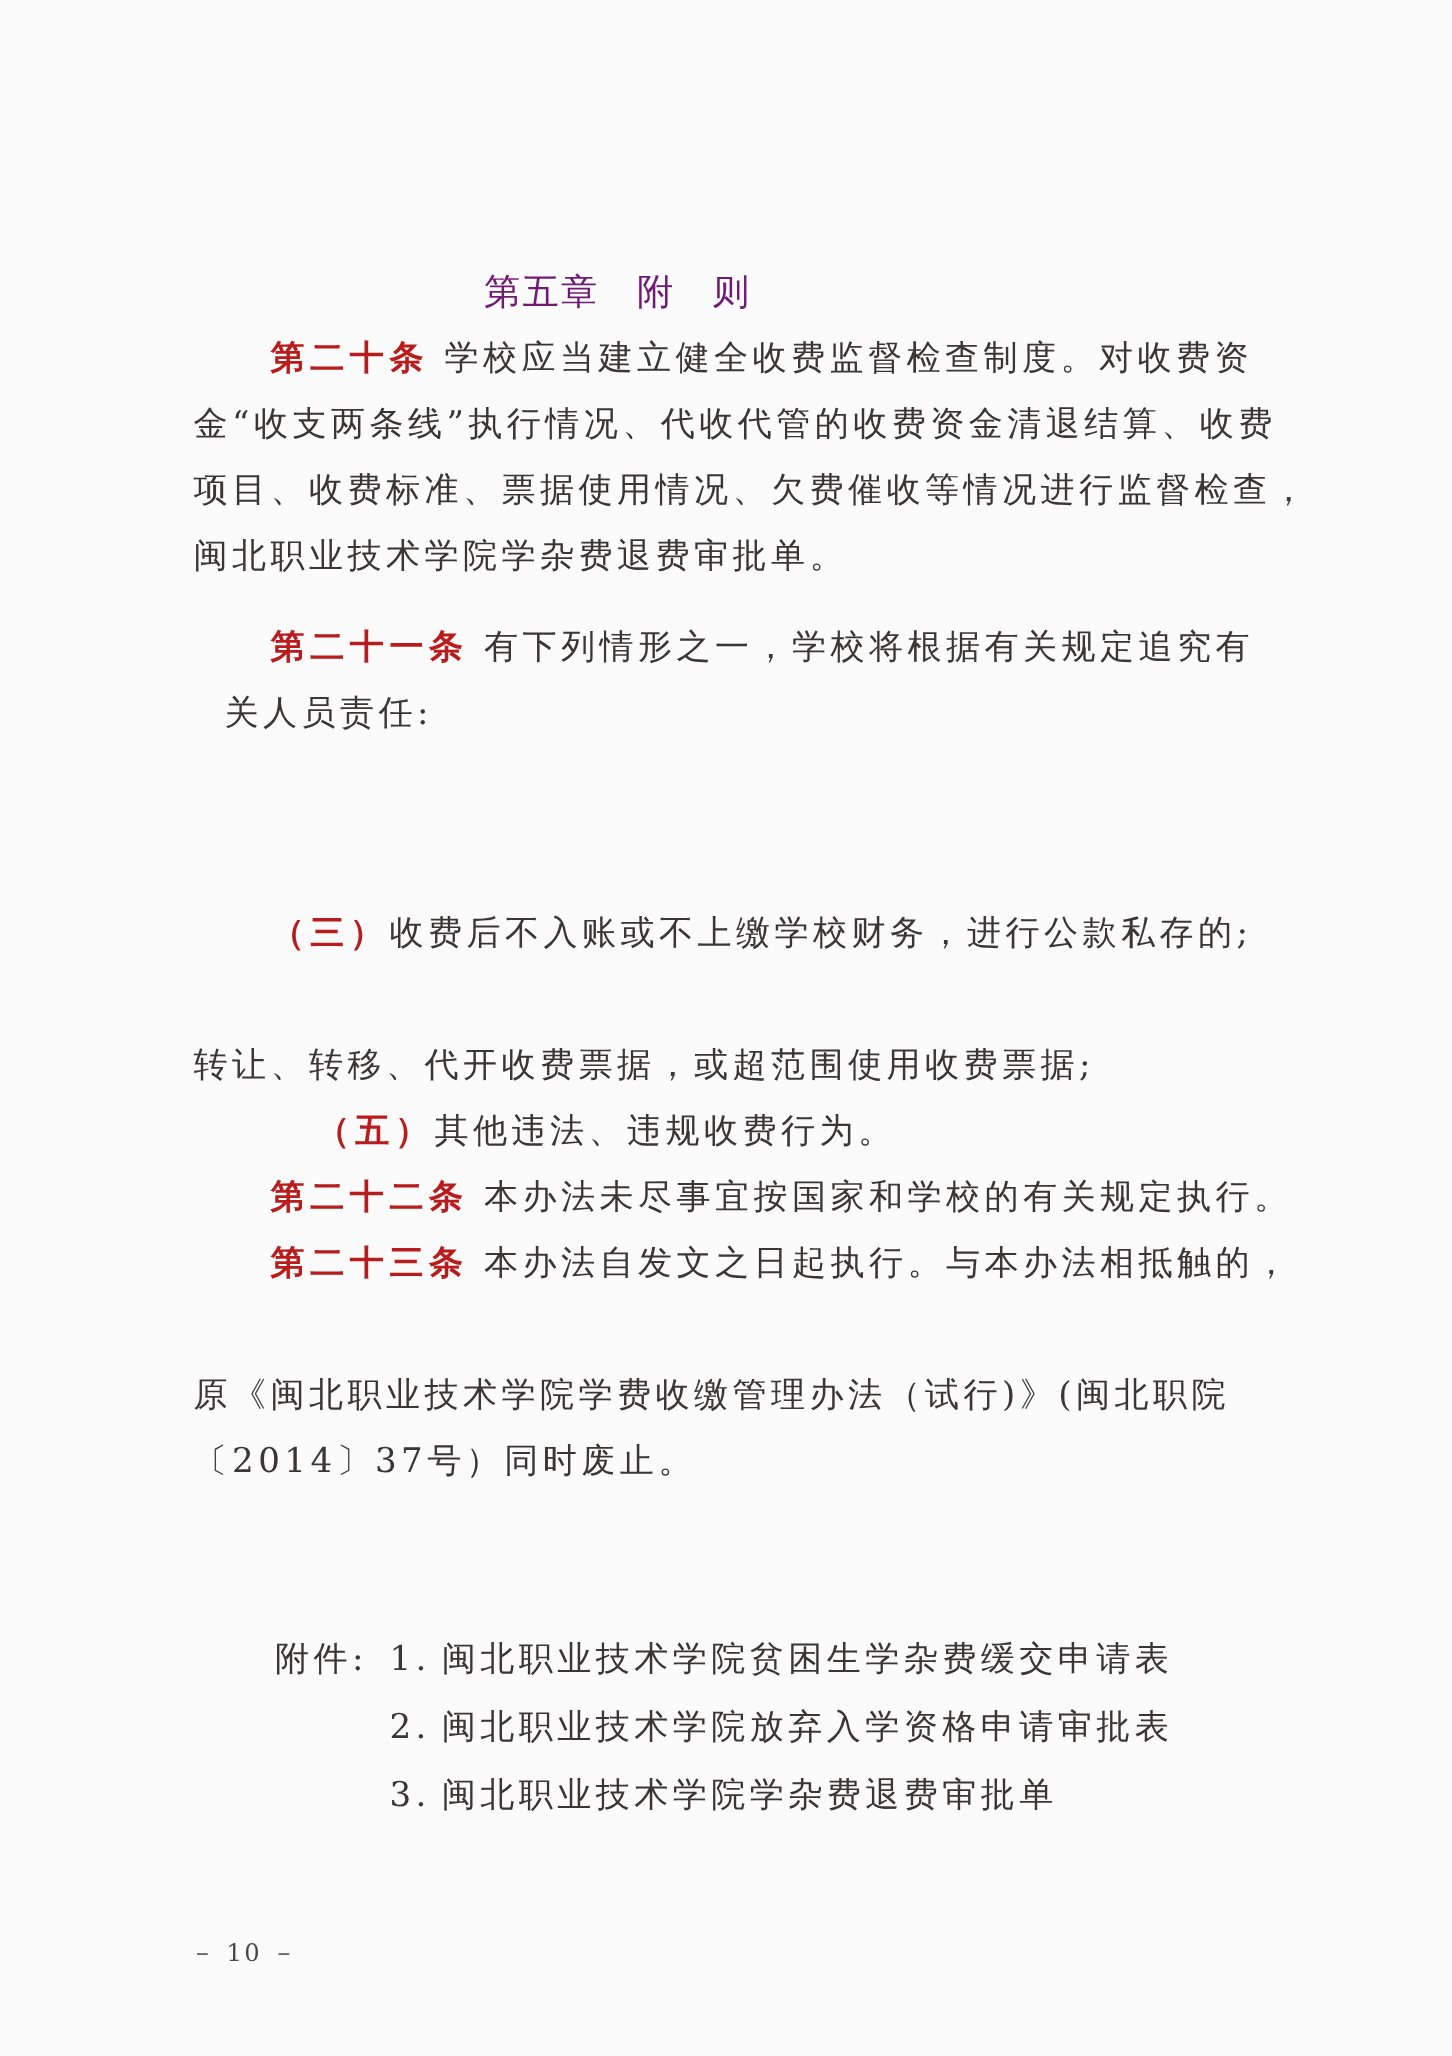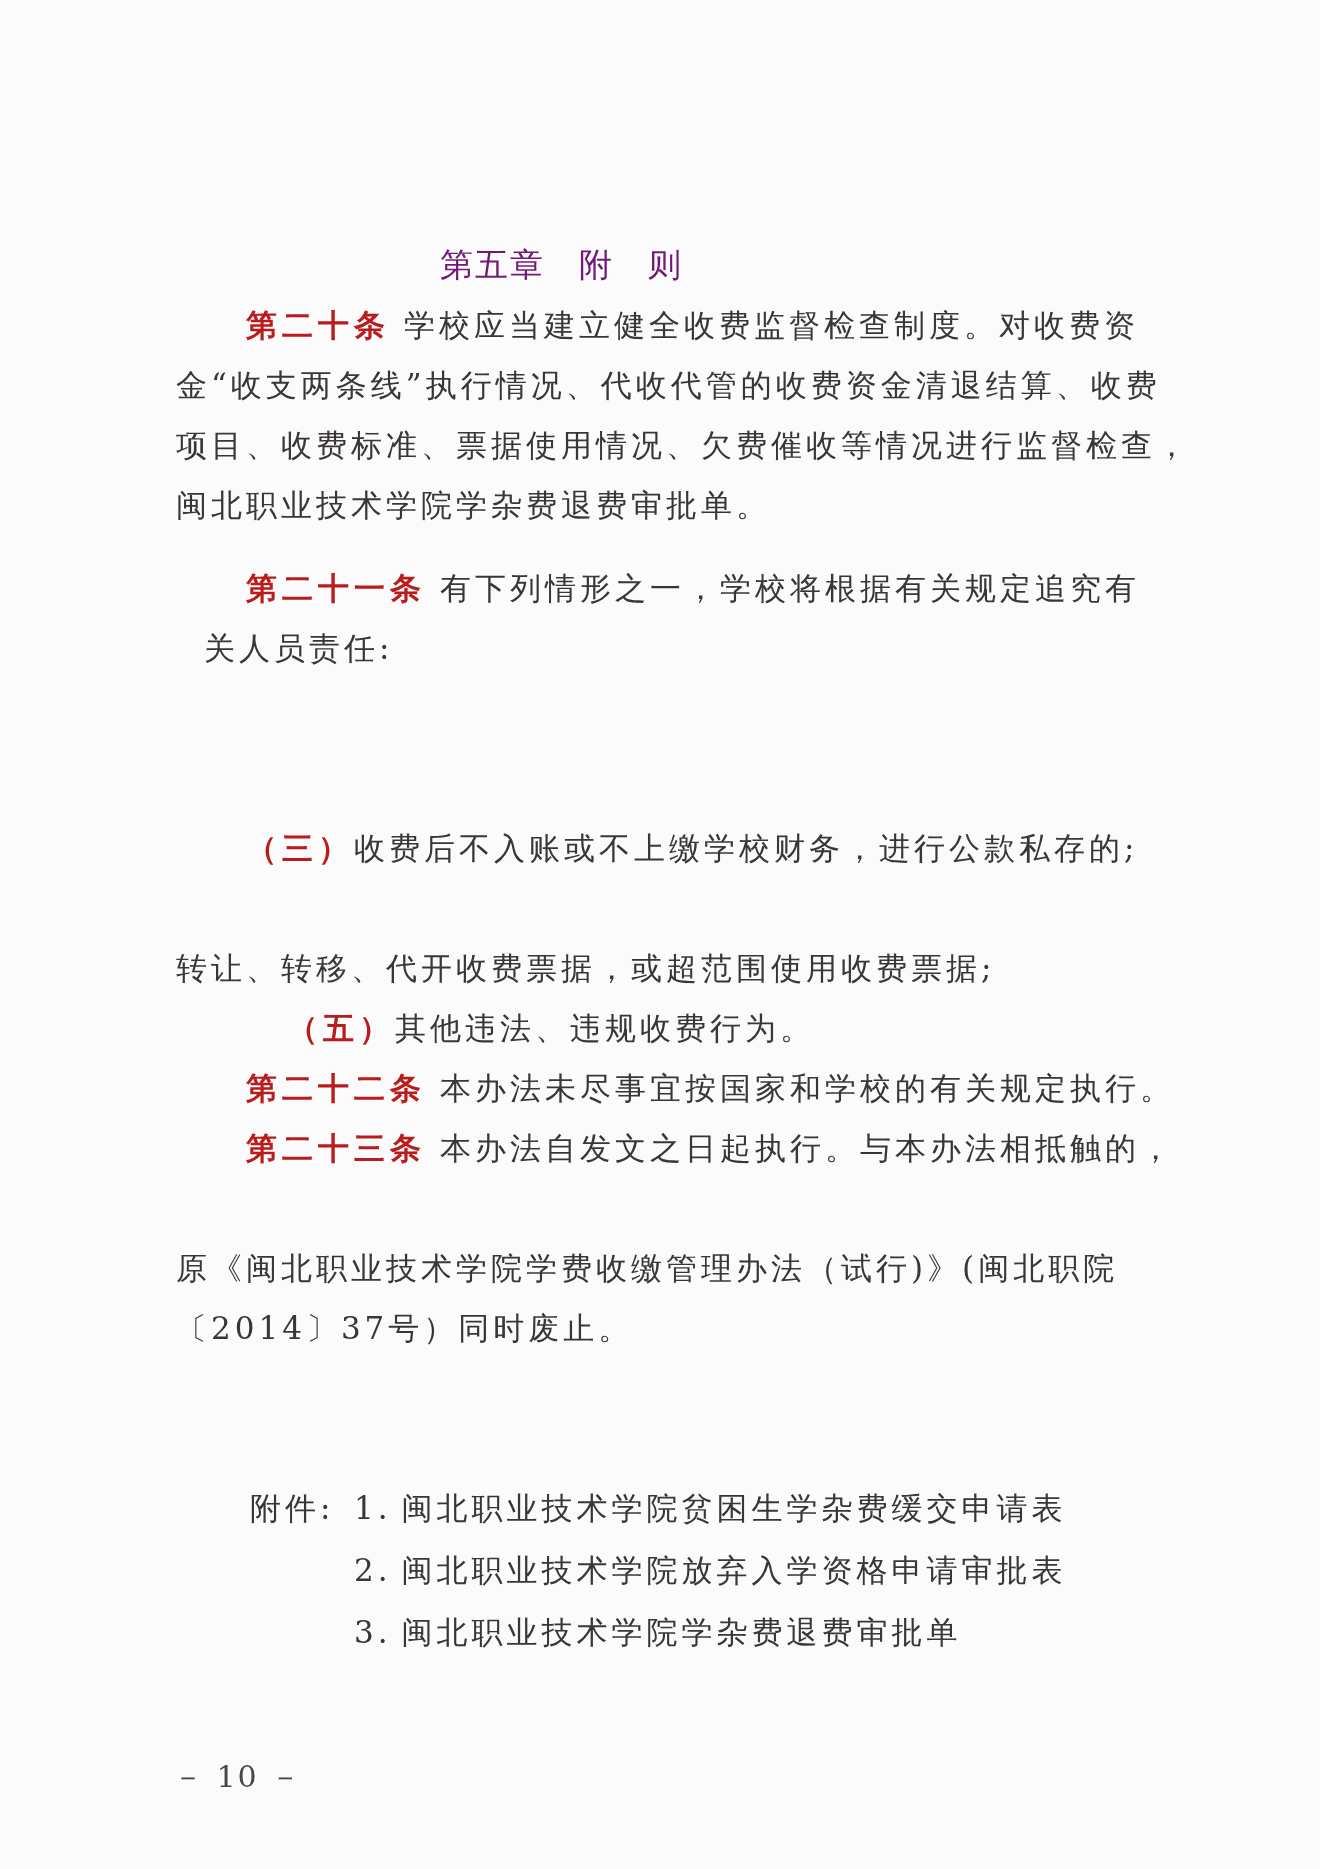--- a/index.html
+++ b/index.html
@@ -23,21 +23,21 @@
     .bold { font-family: "DejaVu Sans", "Liberation Sans", sans-serif; font-weight: bold; color: #b91c1c; letter-spacing: 5px; }
     .title {
       position: absolute; left: 0; width: 1123px; top: 243px;
       text-align: center; font-size: 33px; line-height: 44px;
       font-family: "DejaVu Sans", "Liberation Sans", sans-serif;
       color: #701a75; letter-spacing: 2px;
     }
     .title .gap { display: inline-block; width: 34px; }
     .pagenum {
       position: absolute; left: 173px; top: 1757px;
-      font-size: 30px; line-height: 40px; color: #4a4646;
+      font-size: 22px; line-height: 40px; color: #4a4646;
       letter-spacing: 2px;
     }
   </style>
 </head>
 <body>
 
 <div class="page">
 
   <div class="title">
     <span>第五章</span><span class="gap"></span><span>附</span><span class="gap"></span><span>则</span>

